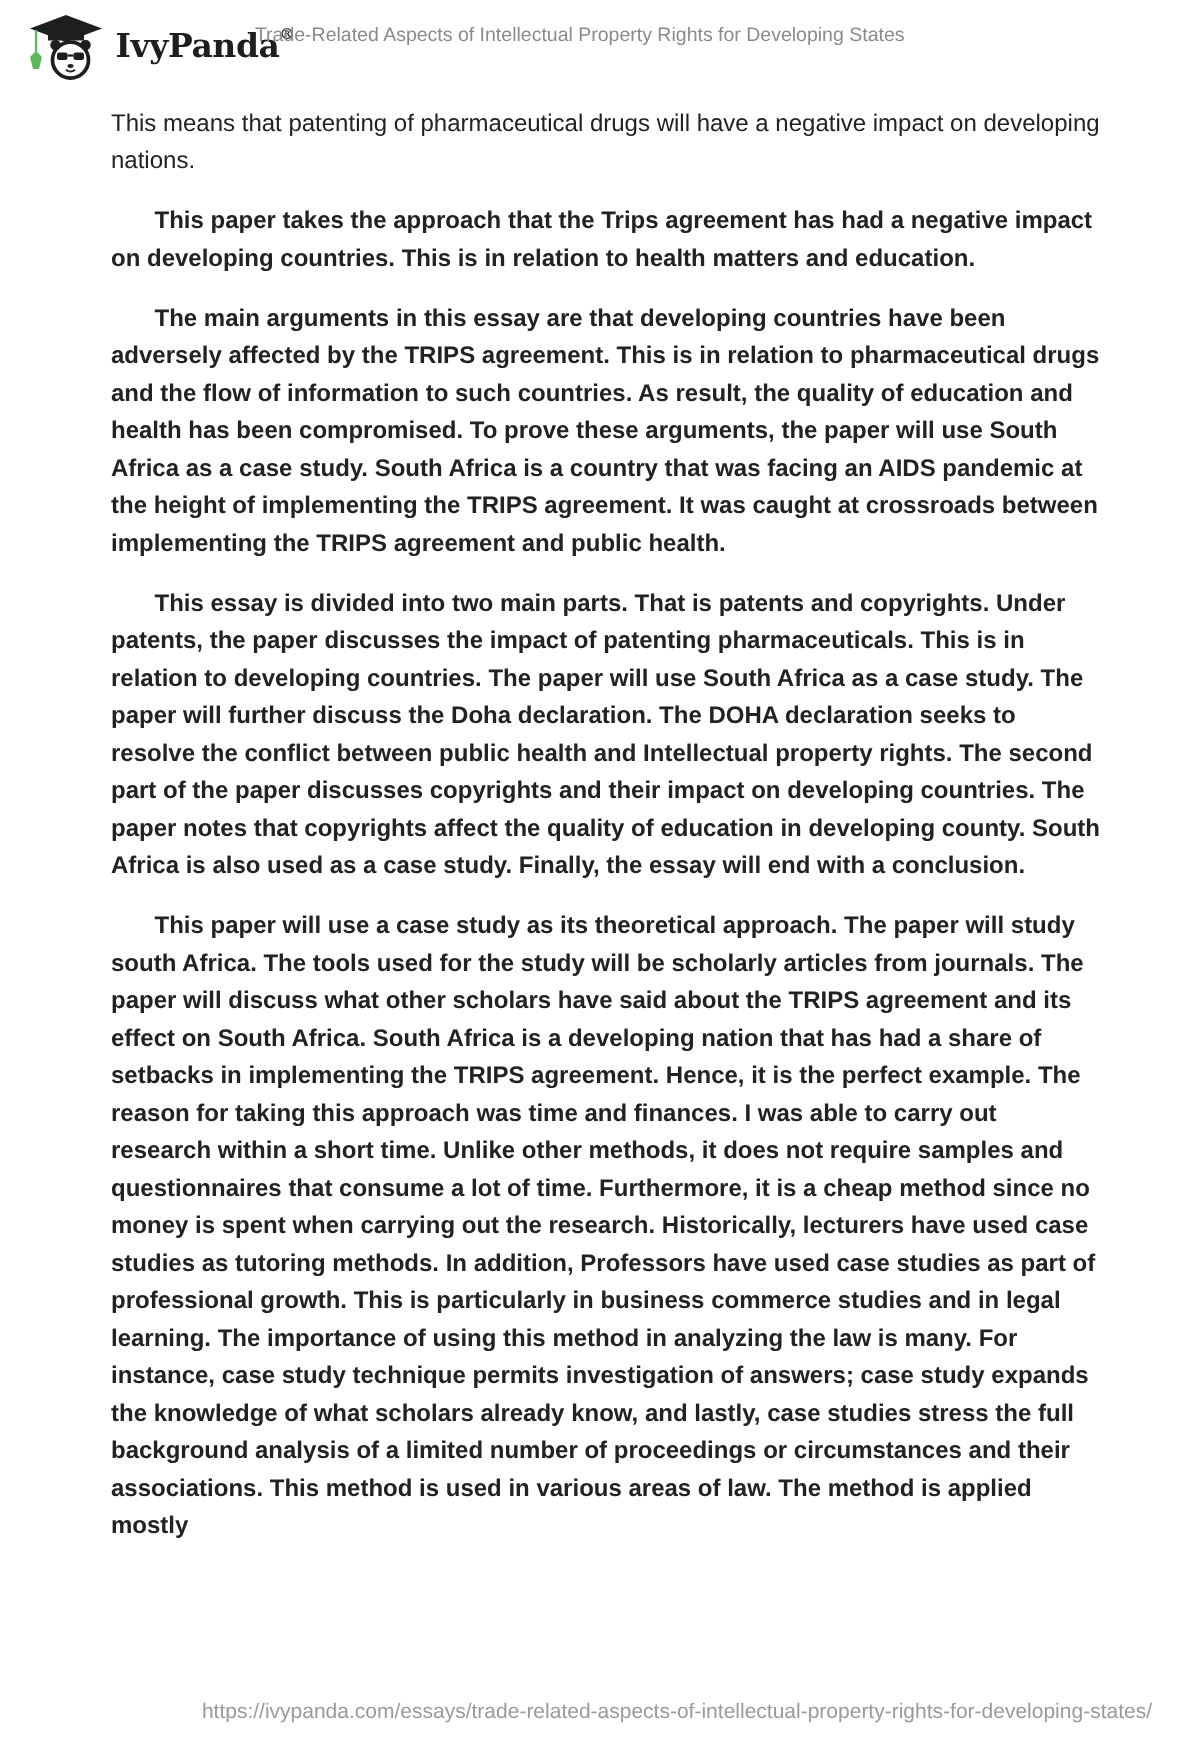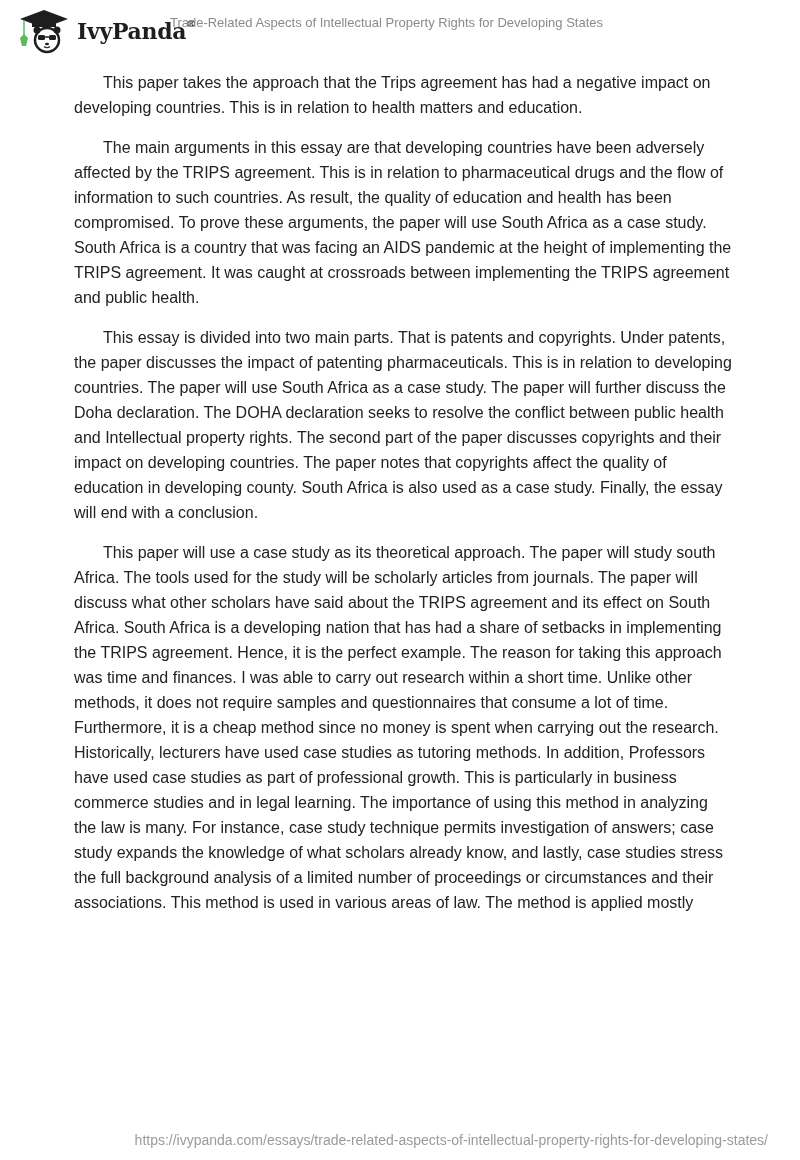--- a/index.html
+++ b/index.html
@@ -57,21 +57,21 @@
     left: 74px;
     top: 70px;
     width: 660px;
   }
   p {
     margin: 0 0 15px 0;
     font-size: 16px;
     line-height: 25px;
     color: #222222;
   }
-  p.indent { text-indent: 29px; }
+  p.indent { text-indent: 29px; font-weight: bold; }
   h2 {
     font-size: 29px;
     font-weight: bold;
     margin: 22px 0 25px 0;
     line-height: 34px;
     color: #1f1f1f;
   }
   .footer-url {
     position: absolute;
     right: 32px;
@@ -106,20 +106,21 @@
         <ellipse cx="29" cy="36" rx="2" ry="1.3" fill="#1e1e1e"></ellipse>
         <path d="M26 38.5 Q29 41 32 38.5" stroke="#1e1e1e" stroke-width="1.2" fill="none"></path>
       </svg>
     </span>
     <span class="logo-text"><span>IvyPanda</span><span class="logo-reg">®</span></span>
   </a>
   <div class="doc-title">Trade-Related Aspects of Intellectual Property Rights for Developing States</div>
 </div>
 
 <main class="content">
+  <p>This means that patenting of pharmaceutical drugs will have a negative impact on developing nations.</p>
   <p class="indent">This paper takes the approach that the Trips agreement has had a negative impact on developing countries. This is in relation to health matters and education.</p>
   <p class="indent">The main arguments in this essay are that developing countries have been adversely affected by the TRIPS agreement. This is in relation to pharmaceutical drugs and the flow of information to such countries. As result, the quality of education and health has been compromised. To prove these arguments, the paper will use South Africa as a case study. South Africa is a country that was facing an AIDS pandemic at the height of implementing the TRIPS agreement. It was caught at crossroads between implementing the TRIPS agreement and public health.</p>
   <p class="indent">This essay is divided into two main parts. That is patents and copyrights. Under patents, the paper discusses the impact of patenting pharmaceuticals. This is in relation to developing countries. The paper will use South Africa as a case study. The paper will further discuss the Doha declaration. The DOHA declaration seeks to resolve the conflict between public health and Intellectual property rights. The second part of the paper discusses copyrights and their impact on developing countries. The paper notes that copyrights affect the quality of education in developing county. South Africa is also used as a case study. Finally, the essay will end with a conclusion.</p>
 
 
   <p class="indent">This paper will use a case study as its theoretical approach. The paper will study south Africa. The tools used for the study will be scholarly articles from journals. The paper will discuss what other scholars have said about the TRIPS agreement and its effect on South Africa. South Africa is a developing nation that has had a share of setbacks in implementing the TRIPS agreement. Hence, it is the perfect example. The reason for taking this approach was time and finances. I was able to carry out research within a short time. Unlike other methods, it does not require samples and questionnaires that consume a lot of time. Furthermore, it is a cheap method since no money is spent when carrying out the research. Historically, lecturers have used case studies as tutoring methods. In addition, Professors have used case studies as part of professional growth. This is particularly in business commerce studies and in legal learning. The importance of using this method in analyzing the law is many. For instance, case study technique permits investigation of answers; case study expands the knowledge of what scholars already know, and lastly, case studies stress the full background analysis of a limited number of proceedings or circumstances and their associations. This method is used in various areas of law. The method is applied mostly</p>
 </main>
 
 <a class="footer-url">https://ivypanda.com/essays/trade-related-aspects-of-intellectual-property-rights-for-developing-states/</a>
 

